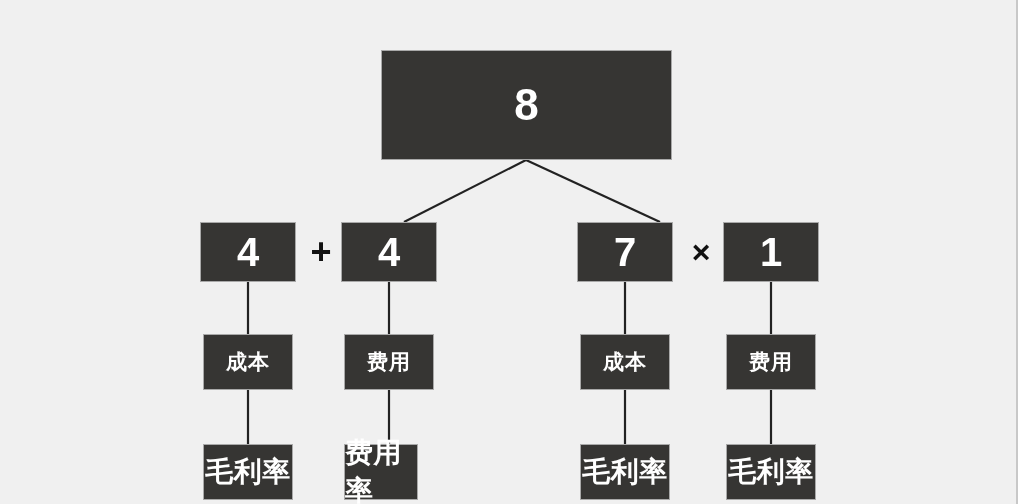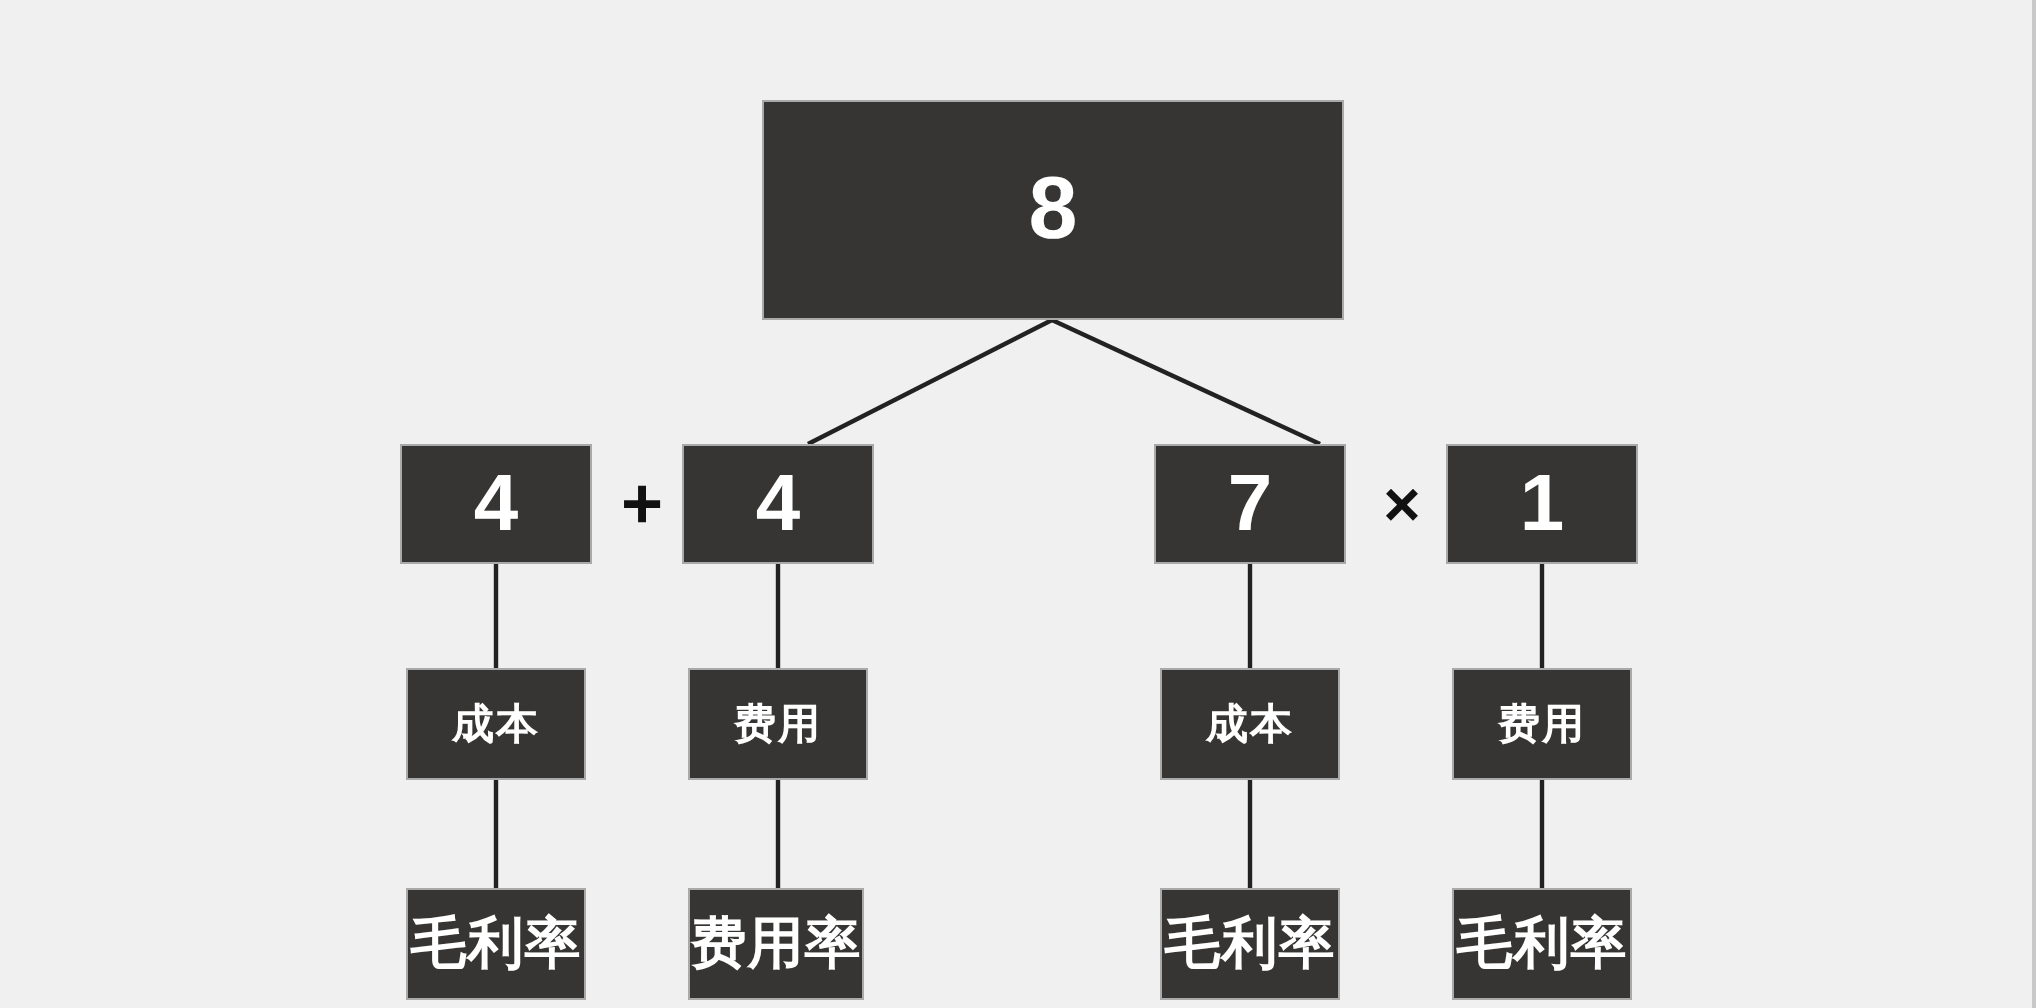--- a/index.html
+++ b/index.html
@@ -115,19 +115,19 @@
   <div class="node node-cn-lg" style="left:203px; top:334px; width:90px; height:56px;">成本</div>
 
   <div class="node node-cn-lg" style="left:344px; top:334px; width:90px; height:56px;">费用</div>
 
   <div class="node node-cn-lg" style="left:580px; top:334px; width:90px; height:56px;">成本</div>
 
   <div class="node node-cn-lg" style="left:726px; top:334px; width:90px; height:56px;">费用</div>
 
   <div class="node node-cn-sm" style="left:203px; top:444px; width:90px; height:56px;">毛利率</div>
 
-  <div class="node node-cn-sm" style="left:344px; top:444px; width:88px; height:56px;">费用率</div>
+  <div class="node node-cn-sm" style="left:344px; top:444px; width:74px; height:56px;">费用率</div>
 
   <div class="node node-cn-sm" style="left:580px; top:444px; width:90px; height:56px;">毛利率</div>
 
   <div class="node node-cn-sm" style="left:726px; top:444px; width:90px; height:56px;">毛利率</div>
 
 </div>
 
 </body></html>

